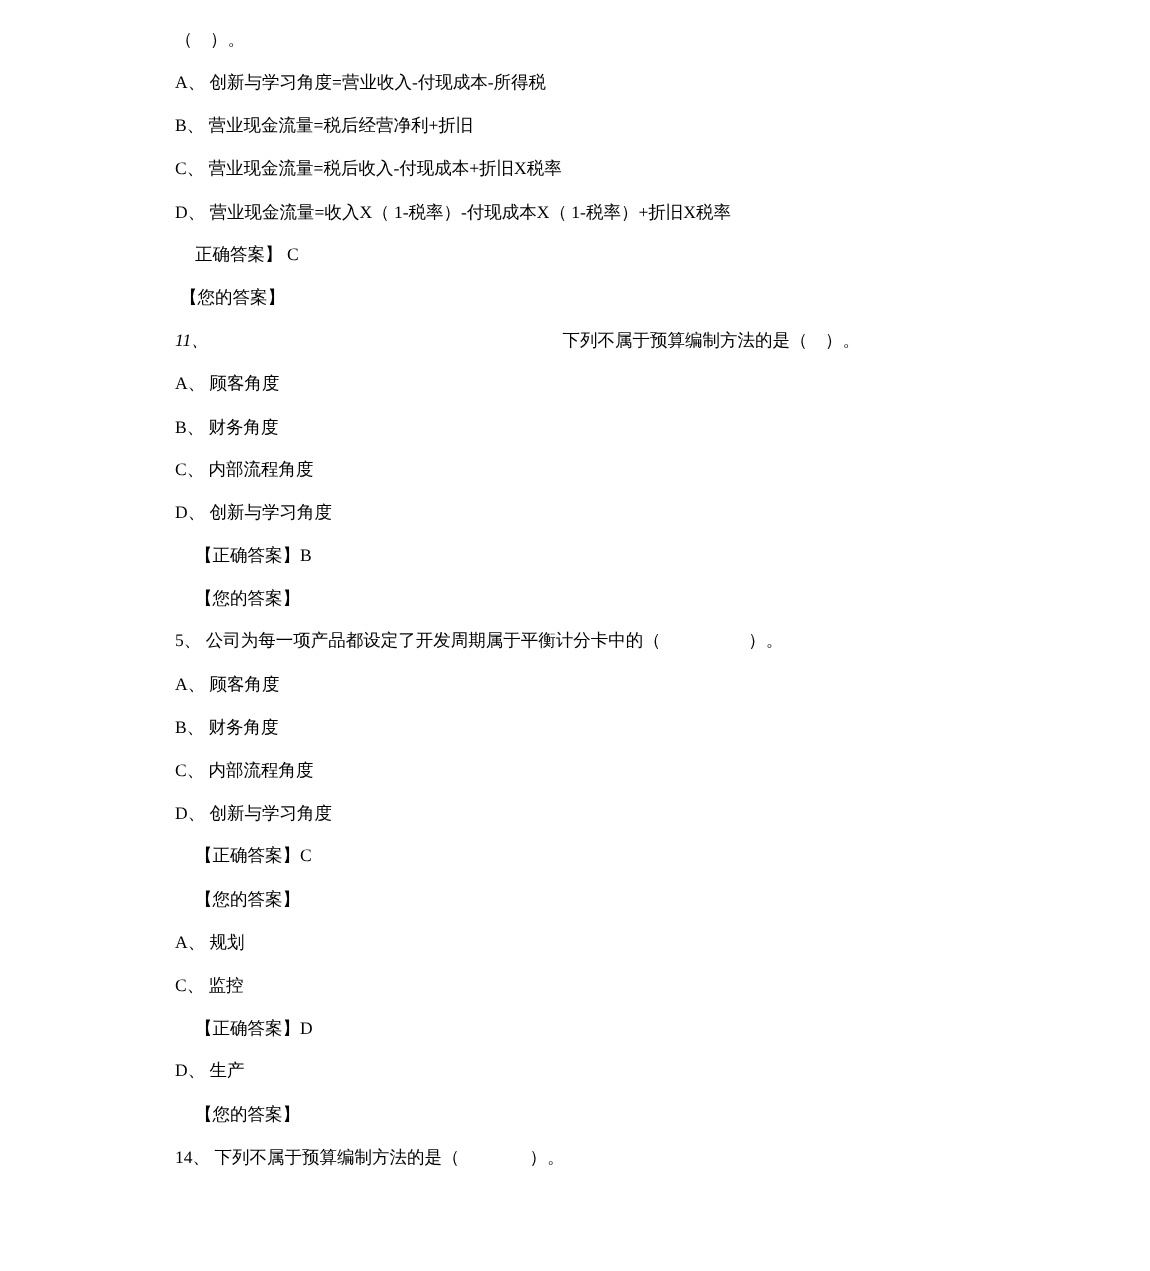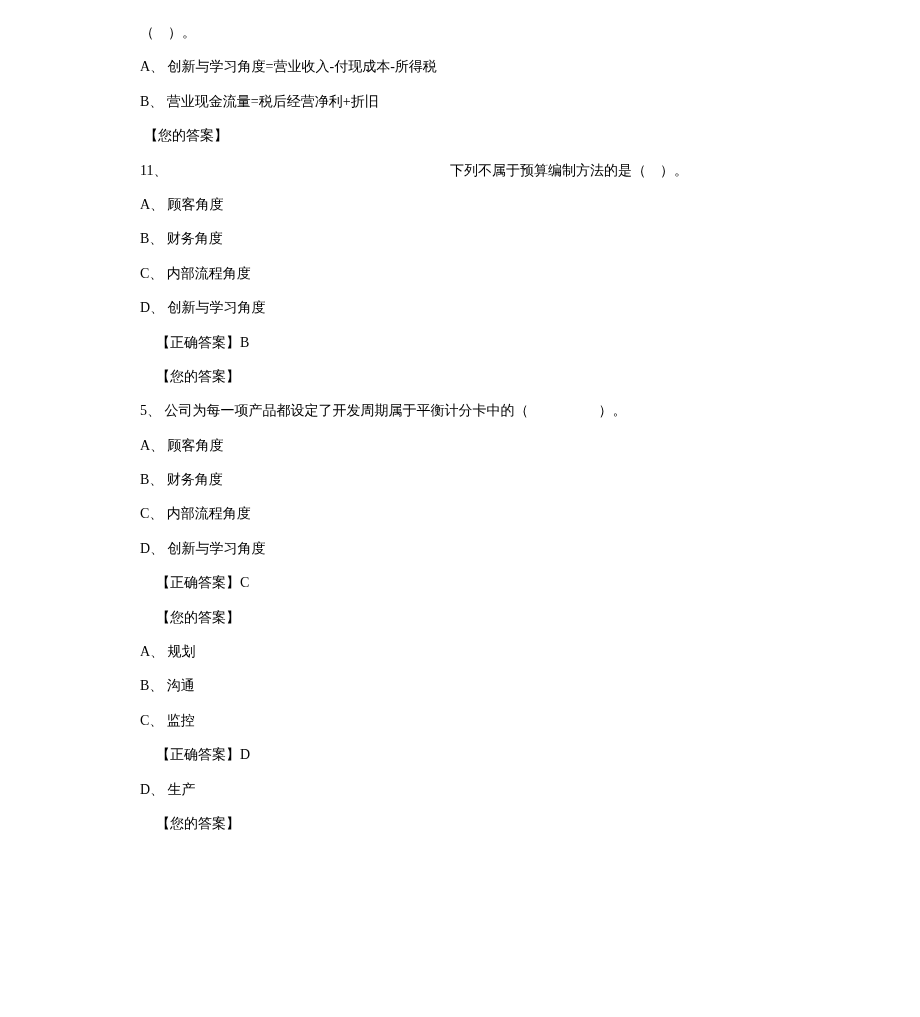--- a/index.html
+++ b/index.html
@@ -29,41 +29,44 @@
     }
   </style>
 </head>
 <body>
 
 <div class="page">
 
   <div class="line q-stem-cont">（　）。</div>
   <div class="line">A、 创新与学习角度=营业收入-付现成本-所得税</div>
   <div class="line">B、 营业现金流量=税后经营净利+折旧</div>
+  <div class="line">C、 营业现金流量=税后收入-付现成本+折旧X税率</div>
+  <div class="line">D、 营业现金流量=收入X（ 1-税率）-付现成本X（ 1-税率）+折旧X税率</div>
+  <div class="line indent-1">正确答案】 C</div>
   <div class="line your-answer">【您的答案】</div>
 
   <div class="line">
-    <span style="display:inline-block; width:310px;">11、</span><span>下列不属于预算编制方法的是（　）。</span>
+    <span style="display:inline-block; width:310px;font-style:italic;">11、</span><span>下列不属于预算编制方法的是（　）。</span>
   </div>
   <div class="line">A、 顾客角度</div>
   <div class="line">B、 财务角度</div>
   <div class="line">C、 内部流程角度</div>
   <div class="line">D、 创新与学习角度</div>
   <div class="line indent-1">【正确答案】B</div>
   <div class="line indent-1">【您的答案】</div>
 
   <div class="line">5、 公司为每一项产品都设定了开发周期属于平衡计分卡中的（　　　　　）。</div>
   <div class="line">A、 顾客角度</div>
   <div class="line">B、 财务角度</div>
   <div class="line">C、 内部流程角度</div>
   <div class="line">D、 创新与学习角度</div>
   <div class="line indent-1">【正确答案】C</div>
   <div class="line indent-1">【您的答案】</div>
 
   <div class="line">A、 规划</div>
-  <div class="line">B、 沟通</div>
   <div class="line">C、 监控</div>
   <div class="line indent-1">【正确答案】D</div>
   <div class="line">D、 生产</div>
   <div class="line indent-1">【您的答案】</div>
 
+  <div class="line">14、 下列不属于预算编制方法的是（　　　　）。</div>
 
 </div>
 
 </body></html>

